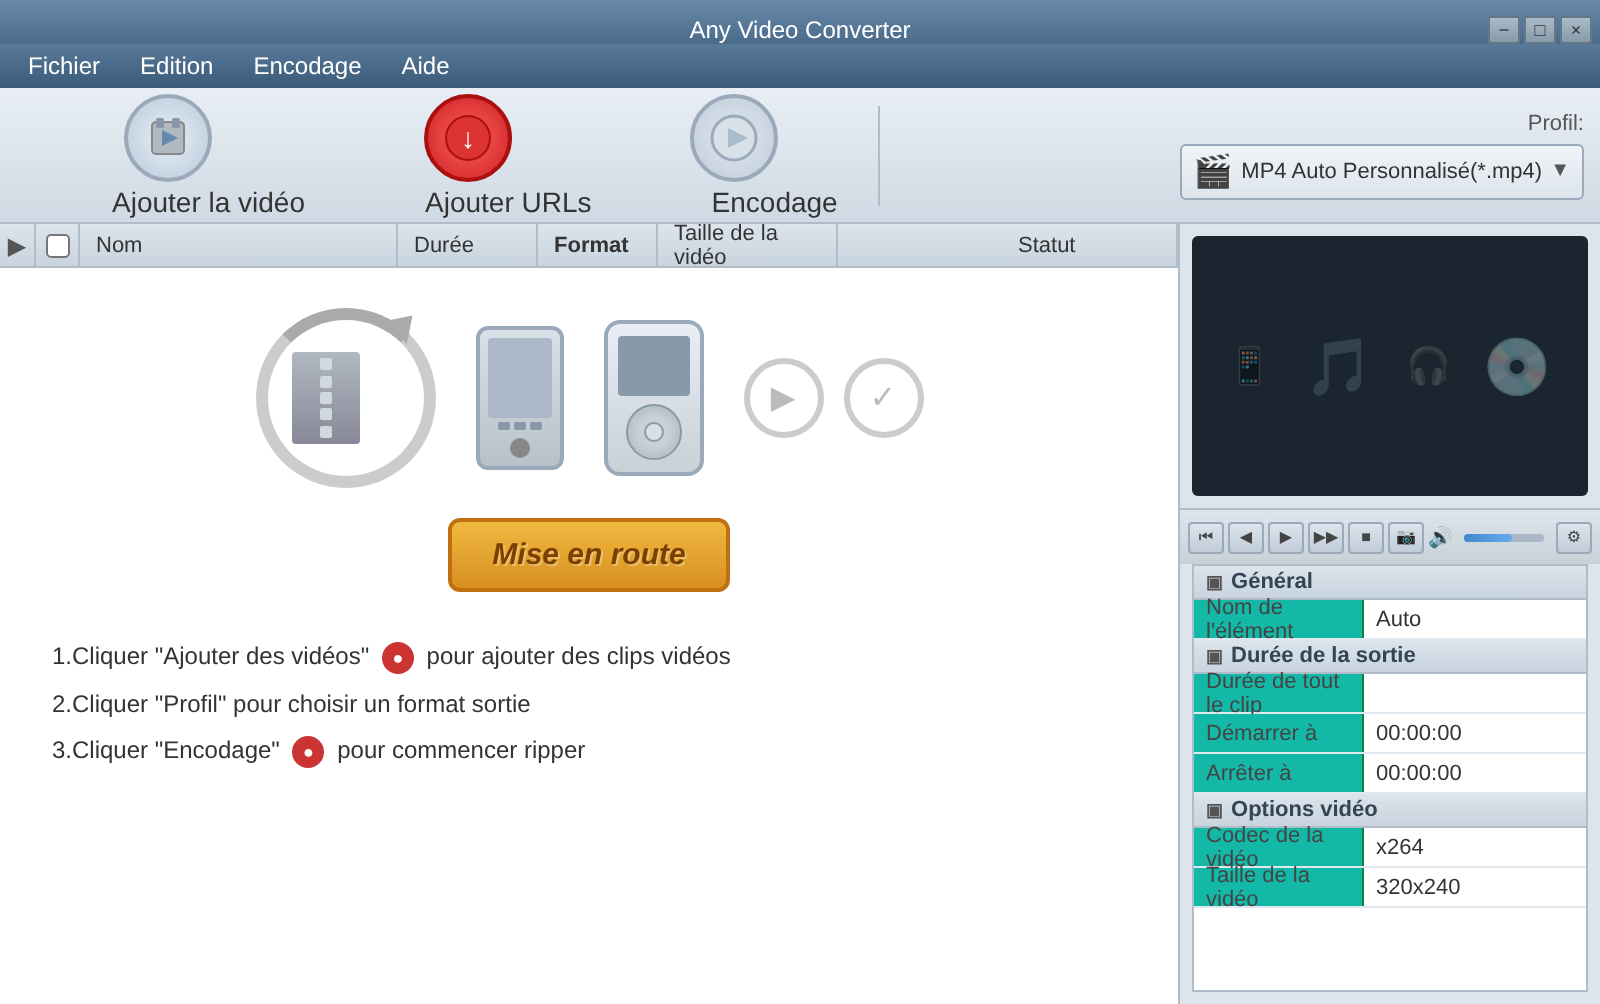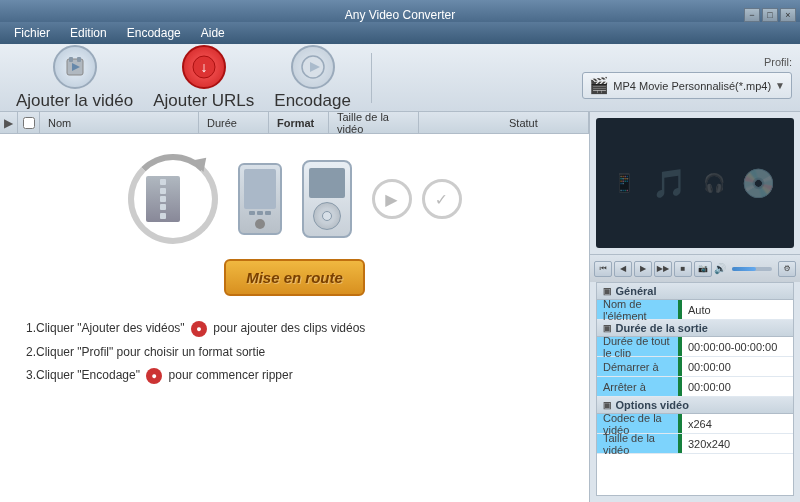--- a/index.html
+++ b/index.html
@@ -67,21 +67,21 @@
       border-radius: 4px;
       min-width: 70px;
     }
     .toolbar-btn .icon-circle {
       width: 44px; height: 44px;
       border-radius: 50%;
       display: flex; align-items: center; justify-content: center;
       margin-bottom: 2px;
       font-size: 20px;
     }
-    .toolbar-btn .btn-label { font-size: 17px; color: #333; white-space: nowrap; }
+    .toolbar-btn .btn-label { font-size: 14px; color: #333; white-space: nowrap; margin-left: 40px; }
 
     .add-video-icon { background: radial-gradient(circle, #e8f0f8, #b8c8d8); border: 2px solid #9aaabb; }
     .add-url-icon { background: radial-gradient(circle, #ff6060, #cc2020); border: 2px solid #aa1010; }
     .encode-icon { background: radial-gradient(circle, #e0e8f0, #c0ccd8); border: 2px solid #9aaabb; }
 
     .toolbar-separator { width: 1px; height: 50px; background: #b0bcc8; margin: 0 8px; }
 
     
     .profile-area {
       margin-left: auto;
@@ -360,21 +360,21 @@
       gap: 4px;
       border-bottom: 1px solid #b0bcc8;
     }
     .prop-toggle { font-size: 9px; color: #555; }
     .prop-row {
       display: flex;
       border-bottom: 1px solid #e0e8f0;
       height: 20px;
       align-items: center;
     }
-    .prop-key { width: 85px; padding: 2px 6px; font-size: 11px; color: #444; background: #7dd3fc; border-right: 4px solid #15803d; height: 100%; display: flex; align-items: center; }
+    .prop-key { width: 85px; padding: 2px 6px; font-size: 11px; color: #444; background: #14b8a6; border-right: 1px solid #15803d; height: 100%; display: flex; align-items: center; }
     .prop-val { flex: 1; padding: 2px 6px; font-size: 11px; color: #333; }
   </style>
 </head>
 <body>
 
 <div class="titlebar">
   <span>Any Video Converter</span>
   <div class="titlebar-controls">
     <div class="titlebar-btn">−</div>
     <div class="titlebar-btn">□</div>
@@ -422,21 +422,21 @@
     </div>
     <span class="btn-label">Encodage</span>
   </div>
 
   <div class="toolbar-separator"></div>
 
   <div class="profile-area">
     <span class="profile-label">Profil:</span>
     <div class="profile-select">
       <span class="profile-icon">🎬</span>
-      <span class="profile-text">MP4 Movie Personnalisé(*.mp4)</span>
+      <span class="profile-text">MP4 Auto Personnalisé(*.mp4)</span>
       <span class="profile-arrow">▼</span>
     </div>
   </div>
 </div>
 
 <div class="main-content">
 
   <div class="left-panel">
 
     <div class="table-header">
@@ -543,21 +543,20 @@
         <div class="prop-key">Nom de l'élément</div>
         <div class="prop-val">Auto</div>
       </div>
 
       <div class="prop-section-header">
         <span class="prop-toggle">▣</span>
         <span>Durée de la sortie</span>
       </div>
       <div class="prop-row">
         <div class="prop-key">Durée de tout le clip</div>
-        <div class="prop-val">00:00:00-00:00:00</div>
       </div>
       <div class="prop-row">
         <div class="prop-key">Démarrer à</div>
         <div class="prop-val">00:00:00</div>
       </div>
       <div class="prop-row">
         <div class="prop-key">Arrêter à</div>
         <div class="prop-val">00:00:00</div>
       </div>
 

